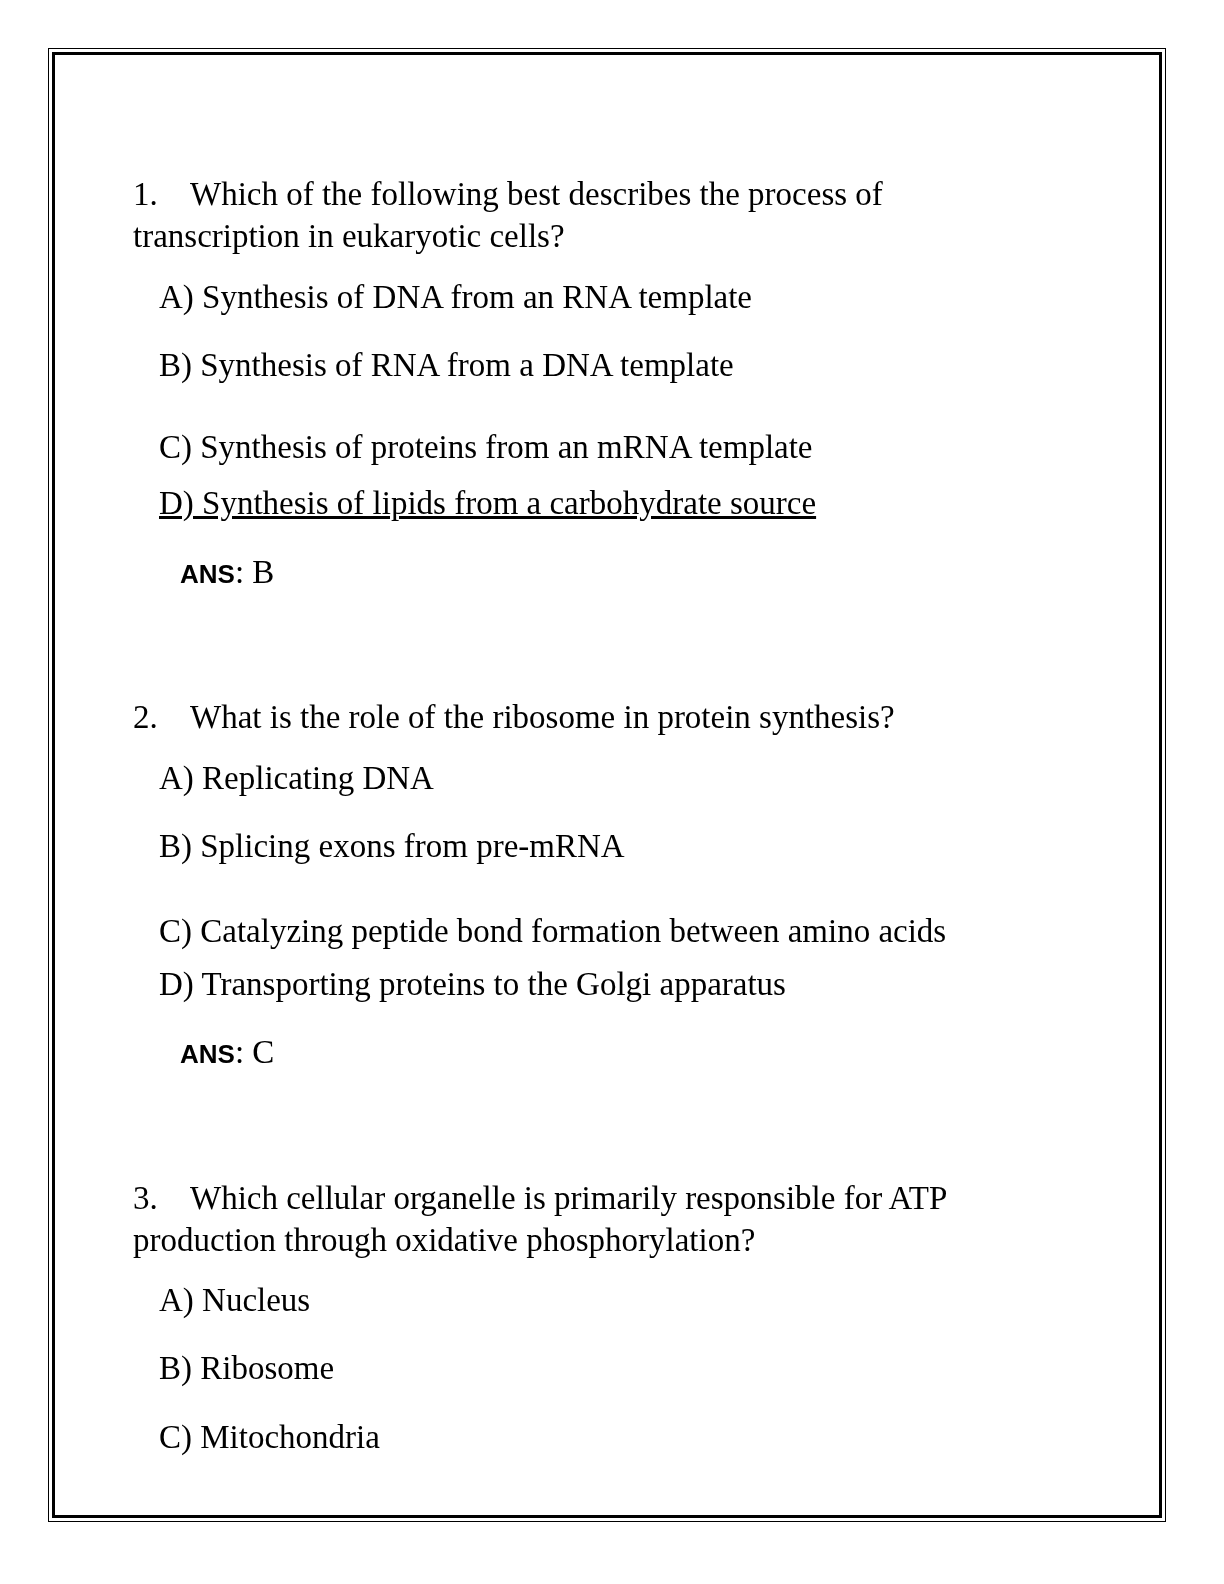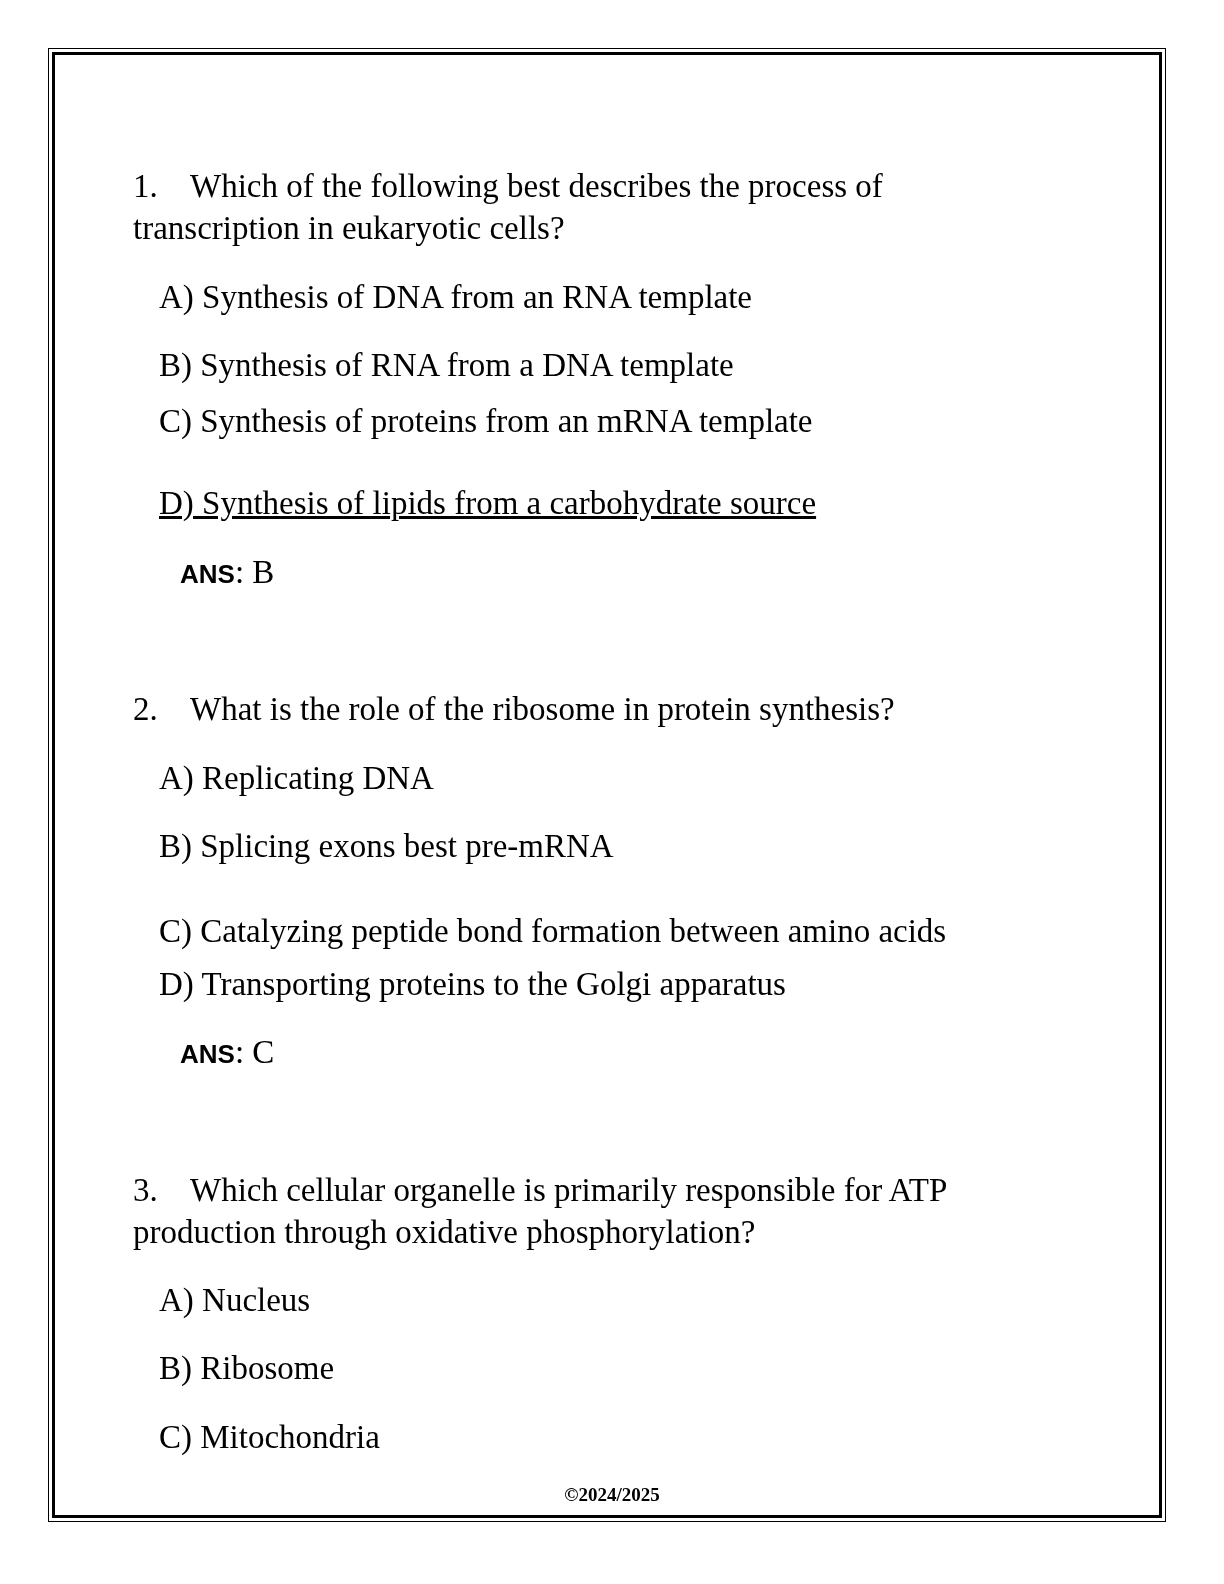--- a/index.html
+++ b/index.html
@@ -9,21 +9,21 @@
       border: 1.5px solid #000; box-sizing: border-box;
     }
     .frame-inner {
       position: absolute; left: 52px; top: 52px; width: 1110px; height: 1466px;
       border: 3px solid #000; box-sizing: border-box;
     }
     .content {
       position: absolute; left: 0; top: 0; width: 1224px; height: 1584px;
       font-family: "Liberation Serif", serif; color: #000;
     }
-    .q { position: absolute; left: 133px; font-size: 33px; line-height: 42px; width: 900px; }
+    .q { position: absolute; left: 133px; font-size: 33px; line-height: 42px; width: 900px; margin-top: 8px; }
     .q .num { display: inline-block; width: 57px; }
     .opt { position: absolute; left: 159px; font-size: 33px; line-height: 42px; white-space: nowrap; }
     .ans { position: absolute; left: 180px; font-size: 33px; line-height: 42px; white-space: nowrap; }
     .ans .ans-label { font-family: "Liberation Sans", sans-serif; font-weight: bold; font-size: 26px; }
     .footer {
       position: absolute; left: 0; width: 1224px; top: 1484px; text-align: center;
       font-family: "Liberation Serif", serif; font-weight: bold; font-size: 19px;
     }
   </style>
 </head>
@@ -33,39 +33,38 @@
 <div class="frame-inner"></div>
 
 <div class="content">
 
   <div class="q" style="top:165px;">
     <span class="num">1.</span><span>Which of the following best describes the process of</span><br>
     <span>transcription in eukaryotic cells?</span>
   </div>
   <div class="opt" style="top:276px;">A) Synthesis of DNA from an RNA template</div>
   <div class="opt" style="top:344px;">B) Synthesis of RNA from a DNA template</div>
-  <div class="opt" style="top:400px;">C) Synthesis of proteins from an mRNA template</div>
+  <div class="opt" style="top:426px;">C) Synthesis of proteins from an mRNA template</div>
   <div class="opt" style="top:482px;text-decoration:underline;">D) Synthesis of lipids from a carbohydrate source</div>
   <div class="ans" style="top:551px;">
     <span class="ans-label">ANS</span><span>: B</span>
   </div>
 
   <div class="q" style="top:688px;">
     <span class="num">2.</span><span>What is the role of the ribosome in protein synthesis?</span>
   </div>
   <div class="opt" style="top:757px;">A) Replicating DNA</div>
-  <div class="opt" style="top:825px;">B) Splicing exons best pre-mRNA</div>
+  <div class="opt" style="top:825px;">B) Splicing exons from pre-mRNA</div>
   <div class="opt" style="top:894px;margin-top:16px;">C) Catalyzing peptide bond formation between amino acids</div>
   <div class="opt" style="top:963px;">D) Transporting proteins to the Golgi apparatus</div>
   <div class="ans" style="top:1031px;">
     <span class="ans-label">ANS</span><span>: C</span>
   </div>
 
   <div class="q" style="top:1169px;">
     <span class="num">3.</span><span>Which cellular organelle is primarily responsible for ATP</span><br>
     <span>production through oxidative phosphorylation?</span>
   </div>
   <div class="opt" style="top:1279px;">A) Nucleus</div>
   <div class="opt" style="top:1347px;text-align:right;">B) Ribosome</div>
   <div class="opt" style="top:1416px;">C) Mitochondria</div>
 
-  <div class="footer">©2024/2025</div>
 </div>
 
 </body></html>

